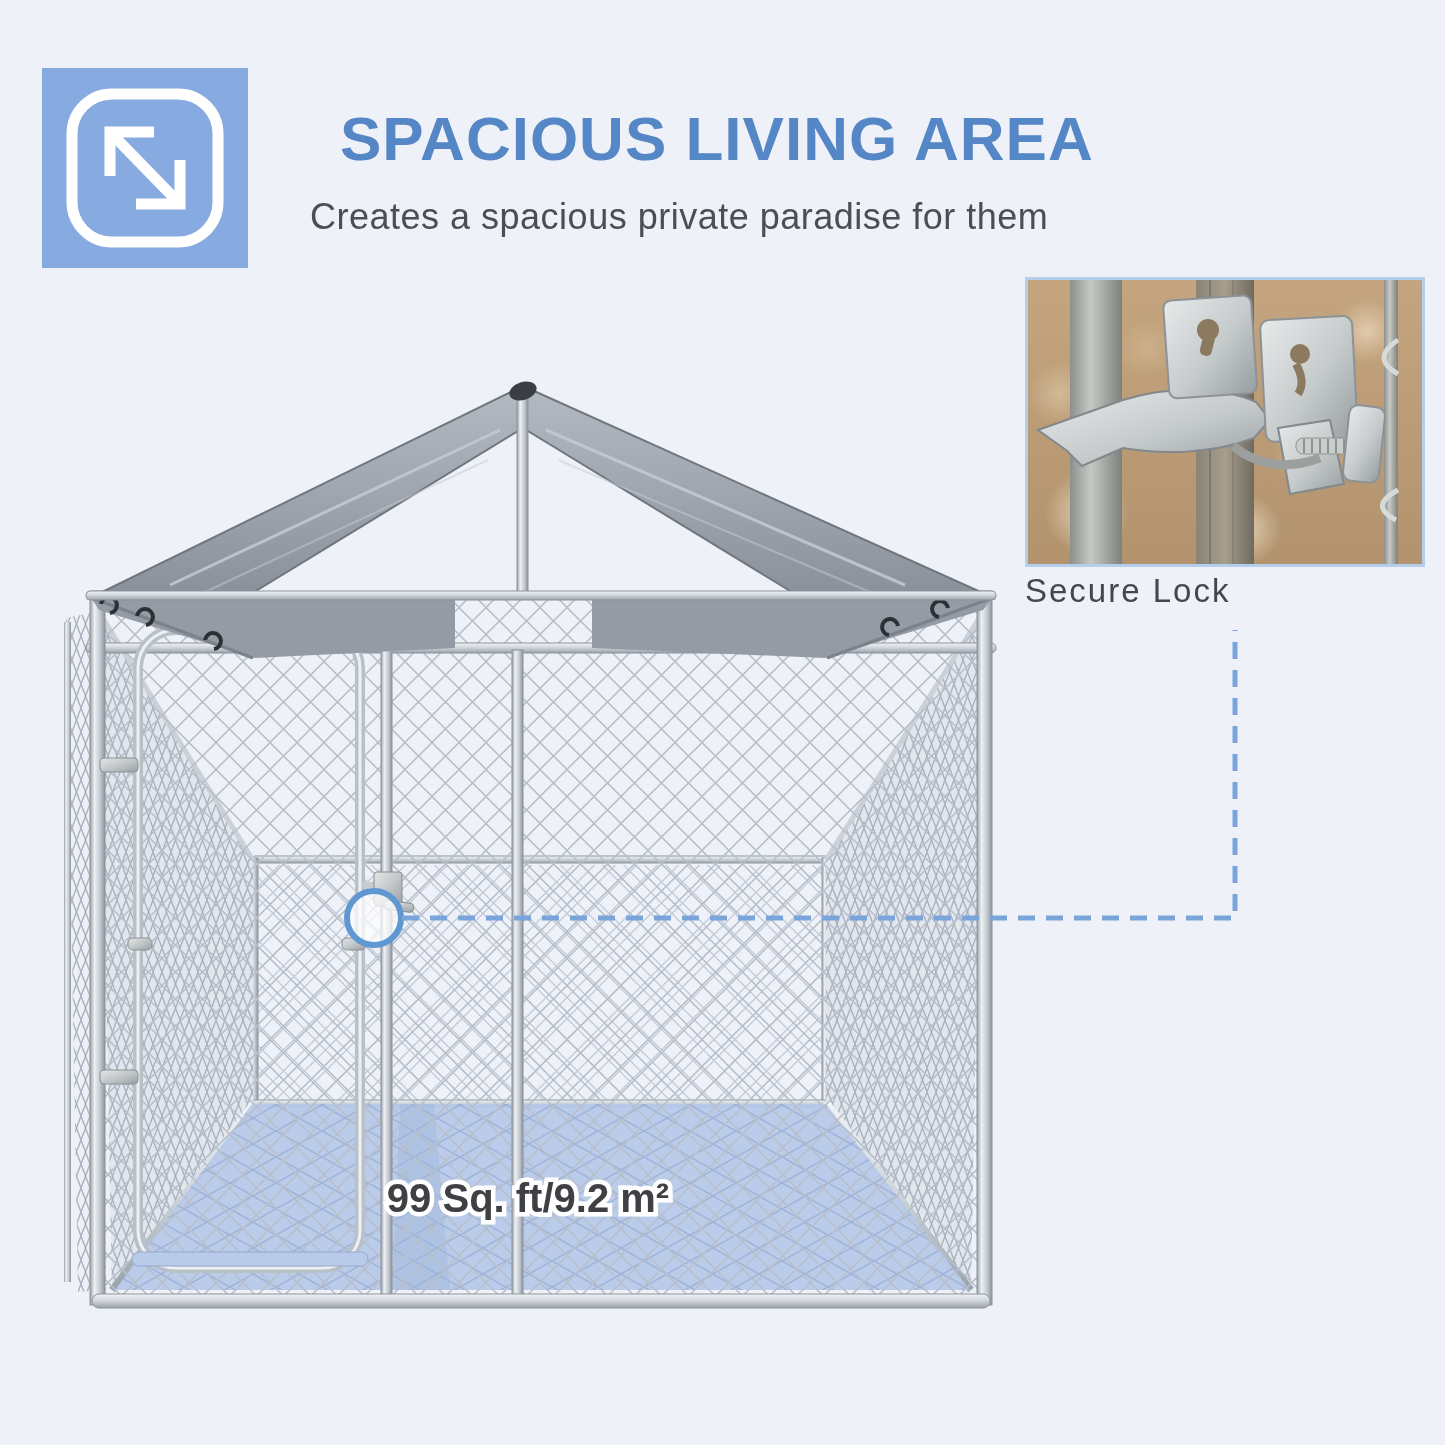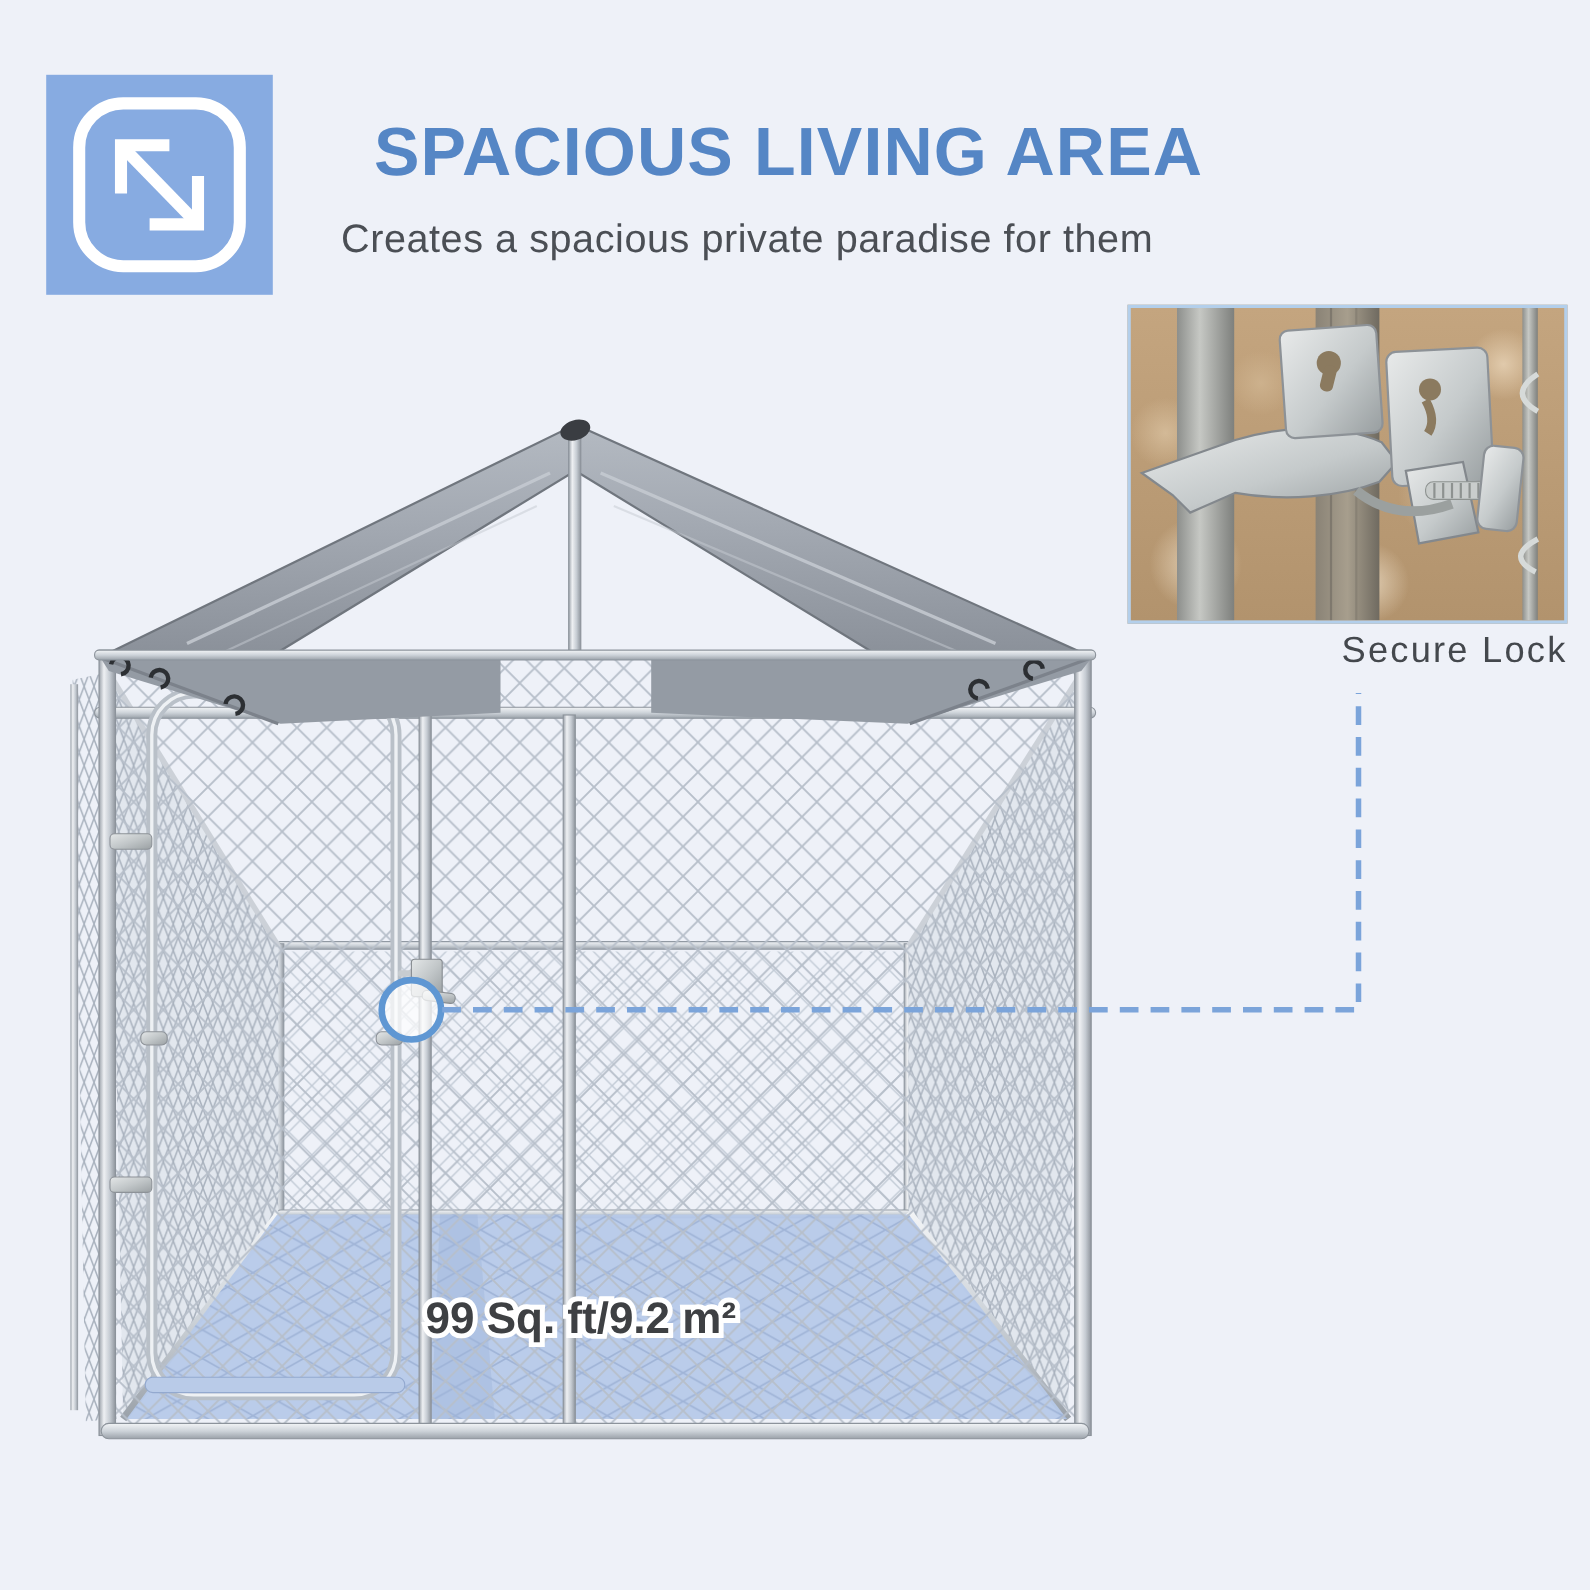--- a/index.html
+++ b/index.html
@@ -32,21 +32,21 @@
       radial-gradient(60px 60px at 15% 82%, rgba(238,222,198,.8), rgba(238,222,198,0) 70%),
       radial-gradient(52px 52px at 55% 88%, rgba(242,228,206,.7), rgba(242,228,206,0) 70%),
       radial-gradient(46px 46px at 86% 18%, rgba(230,209,180,.85), rgba(230,209,180,0) 70%),
       radial-gradient(58px 58px at 72% 60%, rgba(216,192,160,.75), rgba(216,192,160,0) 70%),
       radial-gradient(42px 42px at 30% 24%, rgba(207,180,144,.85), rgba(207,180,144,0) 70%),
       radial-gradient(46px 46px at 8% 40%, rgba(226,204,172,.6), rgba(226,204,172,0) 70%),
       linear-gradient(180deg,#c4a57f,#b2936d);
   }
   .caption{
     position:absolute;left:1025px;top:572px;width:400px;
-    text-align:right;font-size:33px;letter-spacing:2px;
+    text-align:left;font-size:33px;letter-spacing:2px;
     color:var(--caption,#44484d);white-space:nowrap;
   }
   .floor-label{
     font-size:40px;font-weight:bold;
     fill:var(--floor-text,#3e4043);
     stroke:#ffffff;stroke-width:9px;paint-order:stroke;
   }
 </style>
 </head>
 <body>

